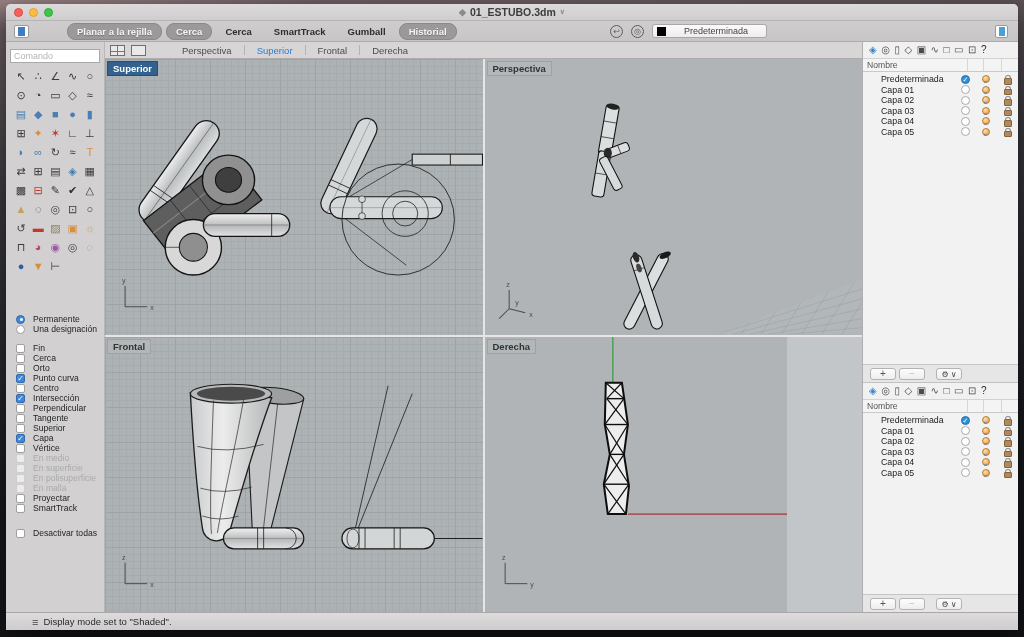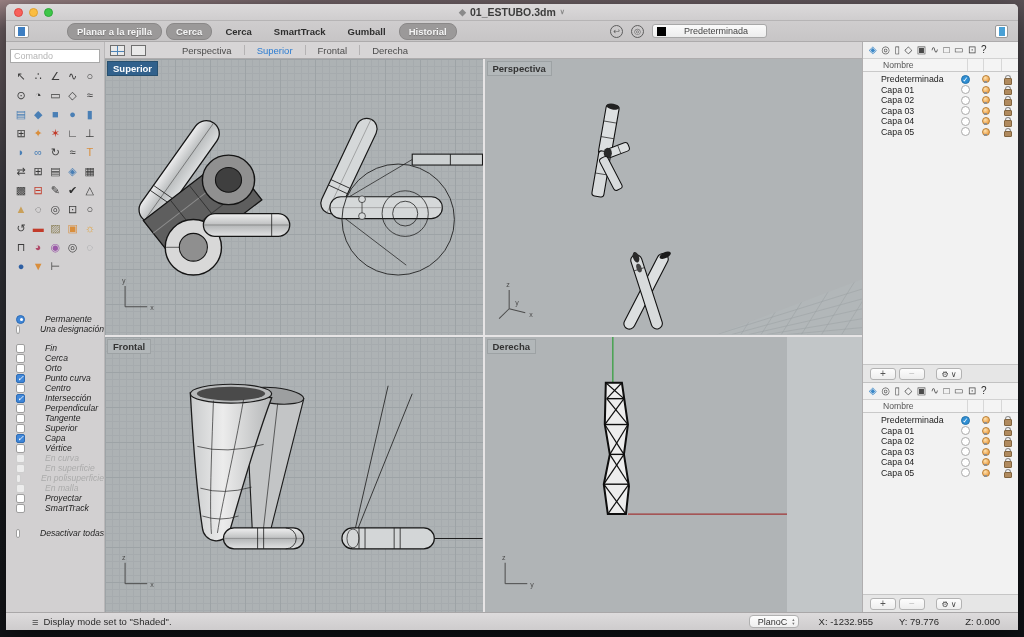--- a/index.html
+++ b/index.html
@@ -49,21 +49,21 @@
   .main{ flex:1; display:flex; min-height:0;}
   
   .sidebar{ width:99px; background:#d2d0d1; border-right:1px solid #b9b7b8; display:flex; flex-direction:column; padding-top:7px;}
   .cmd{ margin:0 4px; height:14px; border:1px solid #a9a9a9; background:#fff; font-size:9px; padding:0 3px;
     color:#333; font-family:"Liberation Sans",sans-serif; width:90px;}
   .cmd::placeholder{ color:#b5b5b5;}
   .tools{ display:grid; grid-template-columns:repeat(5,1fr); padding:6px 5px 0 7px; row-gap:4px;}
   .tool{ width:16px; height:15px; display:flex; align-items:center; justify-content:center; cursor:default;}
   .tool .glyph{ font-size:11px; line-height:1;}
   .osnap{ margin-top:40px; padding-left:10px; display:flex; flex-direction:column; gap:2.6px;}
-  .os-row{ display:flex; align-items:center; gap:20px; height:10px;font-style:italic;}
+  .os-row{ display:flex; align-items:center; gap:8px; height:10px;}
   .os-row .txt{ font-size:8.6px; color:#1f1f1f; white-space:nowrap;}
   .os-row.disabled .txt{ color:#ababab;}
   .radio{ width:9px; height:9px; border-radius:50%; background:#fff; border:1px solid #9f9f9f; position:relative;}
   .os-row.selected .radio{ background:#3f86d8; border-color:#2f6cb4;}
   .os-row.selected .radio::after{ content:""; position:absolute; left:2.5px; top:2.5px; width:3px; height:3px;
     border-radius:50%; background:#fff;}
   .cbx{ width:9px; height:9px; border-radius:2px; background:#fff; border:1px solid #9f9f9f;
     color:#fff; font-size:8px; line-height:8px; text-align:center;}
   .os-row.checked .cbx{ background:#3f86d8; border-color:#2f6cb4;}
   .os-row.checked .cbx::after{ content:"✓";}
@@ -96,21 +96,21 @@
   .viewport.active .vp-label{ background:#31618c; color:#fff; border-color:#27506f;}
   .vp-svg{ position:absolute; inset:0; width:100%; height:100%;}
   
   .rightcol{ width:156px; background:#ececec; border-left:1px solid #b0aeaf; display:flex; flex-direction:column;}
   .lpanel{ display:flex; flex-direction:column; min-height:0;}
   .lpanel.top{ flex:0 0 341px; border-bottom:1px solid #c2c2c2;}
   .lpanel.bottom{ flex:1;}
   .picons{ height:17px; display:flex; align-items:center; gap:4.5px; padding:0 6px; background:#f1f1f1; border-bottom:1px solid #d2d2d2;}
   .picon{ font-size:10px; line-height:1;}
   .lheader{ height:13px; display:flex; align-items:center; background:#f4f4f4; border-bottom:1px solid #c9c9c9;
-    font-size:8.6px; color:#555; padding-left:20px; position:relative;}
+    font-size:8.6px; color:#555; padding-left:4px; position:relative;}
   .lheader .colsep{ position:absolute; top:0; bottom:0; width:1px; background:#d7d7d7;}
   .llist{ flex:1; background:#f2f2f2; padding-top:2px; overflow:hidden;}
   .lrow{ display:flex; align-items:center; height:10.5px; padding-left:18px; position:relative;}
   .lrow .nm{ font-size:8.8px; color:#1c1c1c; width:78px; white-space:nowrap; overflow:hidden;}
   .lrow .cur{ width:9px; height:9px; border-radius:50%; border:1px solid #aaa; background:#fff; margin-left:2px;
     color:#fff; font-size:7px; line-height:8px; text-align:center;}
   .lrow.current .cur{ background:#2f8fd4; border-color:#2573ab;}
   .lrow.current .cur::after{ content:"✓";}
   .bulb{ width:8px; height:8px; margin-left:11px; position:relative;}
   .bulb::before{ content:""; position:absolute; left:1px; top:0; width:6px; height:6px; border-radius:50%;
@@ -404,21 +404,21 @@
             <div class="os-row checked">
               <span class="cbx"></span>
               <span class="txt">Capa</span>
             </div>
             <div class="os-row">
               <span class="cbx"></span>
               <span class="txt">Vértice</span>
             </div>
             <div class="os-row disabled">
               <span class="cbx"></span>
-              <span class="txt">En curva</span>
+              <span class="txt">En medio</span>
             </div>
             <div class="os-row disabled">
               <span class="cbx"></span>
               <span class="txt">En superficie</span>
             </div>
             <div class="os-row disabled">
               <span class="cbx"></span>
               <span class="txt">En polisuperficie</span>
             </div>
             <div class="os-row disabled">
@@ -820,23 +820,14 @@
       </div>
 
     </div>
   </div>
 
   <div class="statusbar">
     <div class="sb-left">
       <span class="sb-burger">≡</span>
       <span>Display mode set to "Shaded".</span>
     </div>
-    <div class="sb-right">
-      <span class="cplane">
-        <span class="cp-lbl">PlanoC</span>
-        <span class="steppers">▴<br>▾</span>
-      </span>
-      <span class="coord">X: -1232.955</span>
-      <span class="coord">Y: 79.776</span>
-      <span class="coord z">Z: 0.000</span>
-    </div>
   </div>
 </div>
 
 </body></html>

